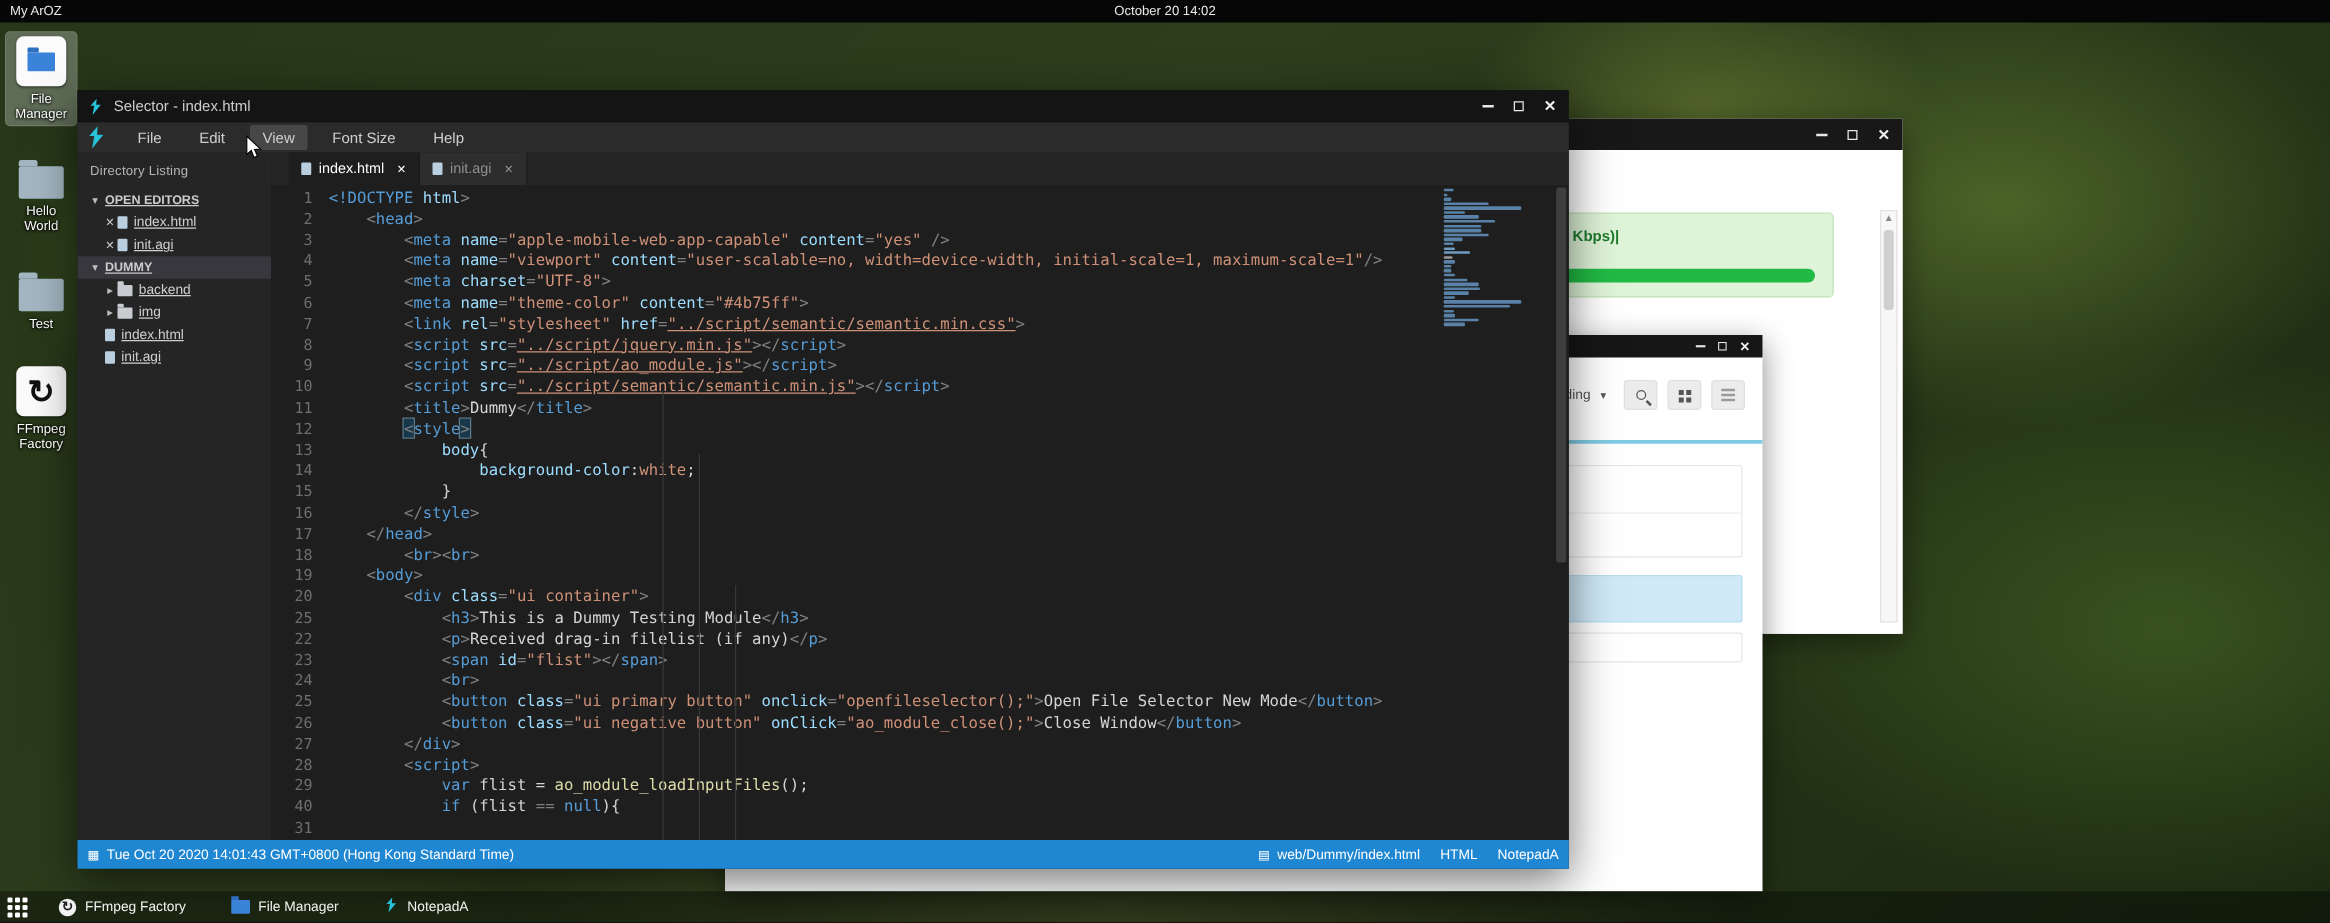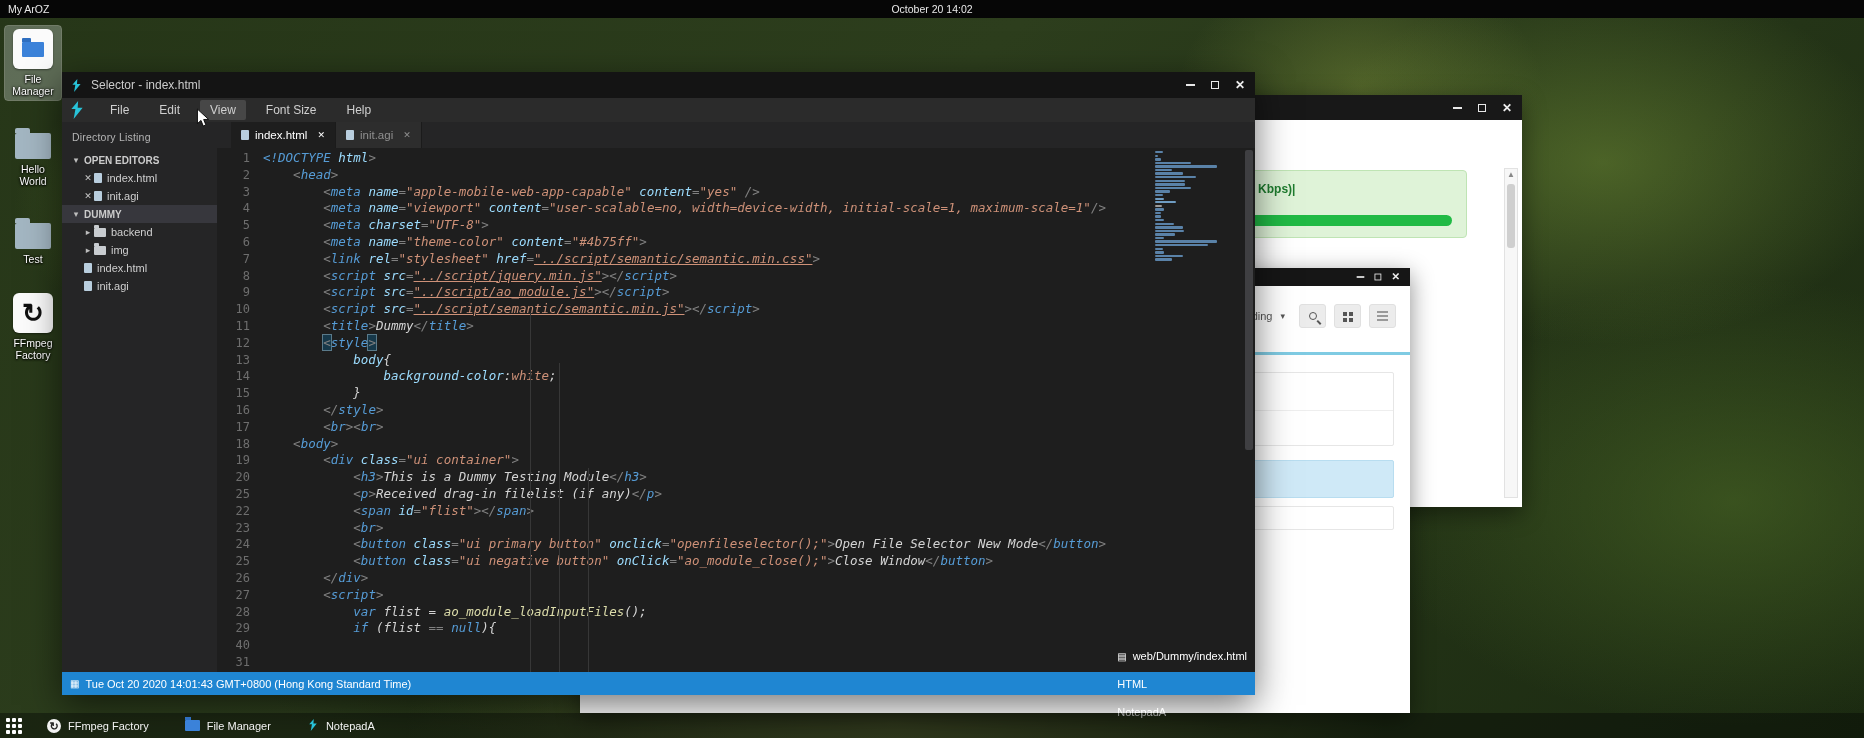--- a/index.html
+++ b/index.html
@@ -82,50 +82,50 @@
   .menu-item{padding:3px 10px;border-radius:2px;}
   .menu-item.active{background:#474747;}
   #np-main{position:absolute;left:0;top:50px;right:0;bottom:23px;display:flex;}
   
   #np-side{width:155px;background:#252526;color:#cfcfcf;flex:none;overflow:hidden;}
   #np-side .side-header{font-size:10.5px;color:#b5b5b5;padding:9px 0 8px 10px;letter-spacing:.2px;}
   .tree-row{height:18px;display:flex;align-items:center;font-size:11px;white-space:nowrap;}
   .tree-row.selected{background:#37373d;}
   .tree-row .chev{width:12px;color:#bdbdbd;font-size:9px;text-align:center;flex:none;}
   .tree-row .tx-close{width:12px;color:#c5c5c5;font-size:9px;text-align:center;flex:none;}
-  .tree-row .lbl{margin-left:5px;overflow:hidden;}
+  .tree-row .lbl{margin-left:5px;overflow:hidden;text-decoration:underline;}
   .tree-row.section .lbl{font-weight:bold;font-size:10px;color:#cccccc;margin-left:2px;}
   .ic-file{width:8px;height:10px;background:#b9cede;border-radius:1px;flex:none;display:inline-block;}
   .ic-folder{width:12px;height:9px;background:#c8ccd0;border-radius:1px;position:relative;flex:none;display:inline-block;}
   .ic-folder:before{content:"";position:absolute;left:0;top:-3px;width:5px;height:3px;background:#c8ccd0;border-radius:1px 1px 0 0;}
   
   #np-right{flex:1;display:flex;flex-direction:column;min-width:0;}
   #np-tabbar{height:26px;background:#252526;display:flex;align-items:flex-end;padding-left:14px;flex:none;}
   .tab{height:26px;display:flex;align-items:center;gap:6px;padding:0 10px;font-size:11.5px;background:#2d2d2d;color:#8f8f8f;border-right:1px solid #1b1b1b;}
   .tab.active{background:#1e1e1e;color:#ffffff;}
   .tab .tab-x{font-size:9px;color:inherit;margin-left:4px;}
   #np-editor{flex:1;position:relative;display:flex;background:#1e1e1e;overflow:hidden;font-family:"DejaVu Sans Mono",monospace;font-size:12.5px;}
   #gutter{width:46px;flex:none;text-align:right;padding:2px 13px 0 0;color:#6e6e6e;}
   #gutter div{height:16.8px;line-height:16.8px;font-size:12px;}
   #code{flex:1;padding-top:2px;min-width:0;}
-  .code-line{height:16.8px;line-height:16.8px;white-space:pre;font-style:italic;}
+  .code-line{height:16.8px;line-height:16.8px;white-space:pre;}
   .seg.p{color:#808080}.seg.t{color:#569cd6}.seg.a{color:#9cdcfe}.seg.s{color:#ce9178}
   .seg.sl{color:#ce9178;text-decoration:underline}.seg.x{color:#d4d4d4}.seg.k{color:#569cd6}
   .seg.f{color:#dcdcaa}.seg.w{color:#d4d4d4}
   .seg.hb{background:#16384a;outline:1px solid #5a7a8a;}
   .guide{position:absolute;width:1px;background:#373737;}
   #minimap{position:absolute;right:14px;top:3px;width:86px;}
   #minimap div{margin-bottom:1.2px;border-radius:1px;}
   #np-scroll{position:absolute;right:0;top:0;width:12px;height:100%;}
   #np-scroll .thumb{position:absolute;left:2px;right:2px;top:2px;height:300px;background:#3f3f42;border-radius:2px;}
   
   #np-status{position:absolute;left:0;right:0;bottom:0;height:23px;background:#1f86d2;color:#fff;
     display:flex;align-items:center;font-size:11px;padding:0 8px;}
   #np-status .sico{font-size:10px;margin-right:6px;}
-  #np-status .right{margin-left:auto;display:flex;gap:16px;flex-direction:column;}
+  #np-status .right{margin-left:auto;display:flex;align-items:center;gap:16px;}
 
   
   #taskbar{position:absolute;left:0;bottom:0;width:100%;height:25px;background:rgba(5,8,4,.42);z-index:40;
     display:flex;align-items:center;color:#f2f2f2;font-size:11px;}
   #launcher{margin-left:6px;width:16px;height:16px;display:grid;grid-template-columns:repeat(3,4px);grid-template-rows:repeat(3,4px);gap:2px;}
   #launcher span{background:#fff;border-radius:1px;}
   .tb-item{display:flex;align-items:center;gap:7px;margin-left:36px;}
   .tb-item:first-of-type{margin-left:25px;}
   .tb-fficon{width:14px;height:14px;border-radius:50%;background:#f2f2f2;color:#222;font-size:11px;line-height:14px;text-align:center;font-weight:bold;}
   .tb-folder{width:15px;height:11px;background:#3b82d9;border-radius:1px;position:relative;}
@@ -334,20 +334,21 @@
               <div class="code-line" data-interactable="true"><span class="seg w">        </span><span class="seg p">&lt;</span><span class="seg t">link</span><span class="seg a"> rel</span><span class="seg p">=</span><span class="seg s">"stylesheet"</span><span class="seg a"> href</span><span class="seg p">=</span><span class="seg sl">"../script/semantic/semantic.min.css"</span><span class="seg p">&gt;</span></div>
               <div class="code-line" data-interactable="true"><span class="seg w">        </span><span class="seg p">&lt;</span><span class="seg t">script</span><span class="seg a"> src</span><span class="seg p">=</span><span class="seg sl">"../script/jquery.min.js"</span><span class="seg p">&gt;&lt;/</span><span class="seg t">script</span><span class="seg p">&gt;</span></div>
               <div class="code-line" data-interactable="true"><span class="seg w">        </span><span class="seg p">&lt;</span><span class="seg t">script</span><span class="seg a"> src</span><span class="seg p">=</span><span class="seg sl">"../script/ao_module.js"</span><span class="seg p">&gt;&lt;/</span><span class="seg t">script</span><span class="seg p">&gt;</span></div>
               <div class="code-line" data-interactable="true"><span class="seg w">        </span><span class="seg p">&lt;</span><span class="seg t">script</span><span class="seg a"> src</span><span class="seg p">=</span><span class="seg sl">"../script/semantic/semantic.min.js"</span><span class="seg p">&gt;&lt;/</span><span class="seg t">script</span><span class="seg p">&gt;</span></div>
               <div class="code-line" data-interactable="true"><span class="seg w">        </span><span class="seg p">&lt;</span><span class="seg t">title</span><span class="seg p">&gt;</span><span class="seg x">Dummy</span><span class="seg p">&lt;/</span><span class="seg t">title</span><span class="seg p">&gt;</span></div>
               <div class="code-line" data-interactable="true"><span class="seg w">        </span><span class="seg p hb">&lt;</span><span class="seg t">style</span><span class="seg p hb">&gt;</span></div>
               <div class="code-line" data-interactable="true"><span class="seg w">            </span><span class="seg a">body</span><span class="seg x">{</span></div>
               <div class="code-line" data-interactable="true"><span class="seg w">                </span><span class="seg a">background-color</span><span class="seg x">:</span><span class="seg s">white</span><span class="seg x">;</span></div>
               <div class="code-line" data-interactable="true"><span class="seg w">            </span><span class="seg x">}</span></div>
               <div class="code-line" data-interactable="true"><span class="seg w">        </span><span class="seg p">&lt;/</span><span class="seg t">style</span><span class="seg p">&gt;</span></div>
+              <div class="code-line" data-interactable="true"><span class="seg w">    </span><span class="seg p">&lt;/</span><span class="seg t">head</span><span class="seg p">&gt;</span></div>
               <div class="code-line" data-interactable="true"><span class="seg w">        </span><span class="seg p">&lt;</span><span class="seg t">br</span><span class="seg p">&gt;&lt;</span><span class="seg t">br</span><span class="seg p">&gt;</span></div>
               <div class="code-line" data-interactable="true"><span class="seg w">    </span><span class="seg p">&lt;</span><span class="seg t">body</span><span class="seg p">&gt;</span></div>
               <div class="code-line" data-interactable="true"><span class="seg w">        </span><span class="seg p">&lt;</span><span class="seg t">div</span><span class="seg a"> class</span><span class="seg p">=</span><span class="seg s">"ui container"</span><span class="seg p">&gt;</span></div>
               <div class="code-line" data-interactable="true"><span class="seg w">            </span><span class="seg p">&lt;</span><span class="seg t">h3</span><span class="seg p">&gt;</span><span class="seg x">This is a Dummy Testing Module</span><span class="seg p">&lt;/</span><span class="seg t">h3</span><span class="seg p">&gt;</span></div>
               <div class="code-line" data-interactable="true"><span class="seg w">            </span><span class="seg p">&lt;</span><span class="seg t">p</span><span class="seg p">&gt;</span><span class="seg x">Received drag-in filelist (if any)</span><span class="seg p">&lt;/</span><span class="seg t">p</span><span class="seg p">&gt;</span></div>
               <div class="code-line" data-interactable="true"><span class="seg w">            </span><span class="seg p">&lt;</span><span class="seg t">span</span><span class="seg a"> id</span><span class="seg p">=</span><span class="seg s">"flist"</span><span class="seg p">&gt;&lt;/</span><span class="seg t">span</span><span class="seg p">&gt;</span></div>
               <div class="code-line" data-interactable="true"><span class="seg w">            </span><span class="seg p">&lt;</span><span class="seg t">br</span><span class="seg p">&gt;</span></div>
               <div class="code-line" data-interactable="true"><span class="seg w">            </span><span class="seg p">&lt;</span><span class="seg t">button</span><span class="seg a"> class</span><span class="seg p">=</span><span class="seg s">"ui primary button"</span><span class="seg a"> onclick</span><span class="seg p">=</span><span class="seg s">"openfileselector();"</span><span class="seg p">&gt;</span><span class="seg x">Open File Selector New Mode</span><span class="seg p">&lt;/</span><span class="seg t">button</span><span class="seg p">&gt;</span></div>
               <div class="code-line" data-interactable="true"><span class="seg w">            </span><span class="seg p">&lt;</span><span class="seg t">button</span><span class="seg a"> class</span><span class="seg p">=</span><span class="seg s">"ui negative button"</span><span class="seg a"> onClick</span><span class="seg p">=</span><span class="seg s">"ao_module_close();"</span><span class="seg p">&gt;</span><span class="seg x">Close Window</span><span class="seg p">&lt;/</span><span class="seg t">button</span><span class="seg p">&gt;</span></div>
               <div class="code-line" data-interactable="true"><span class="seg w">        </span><span class="seg p">&lt;/</span><span class="seg t">div</span><span class="seg p">&gt;</span></div>

